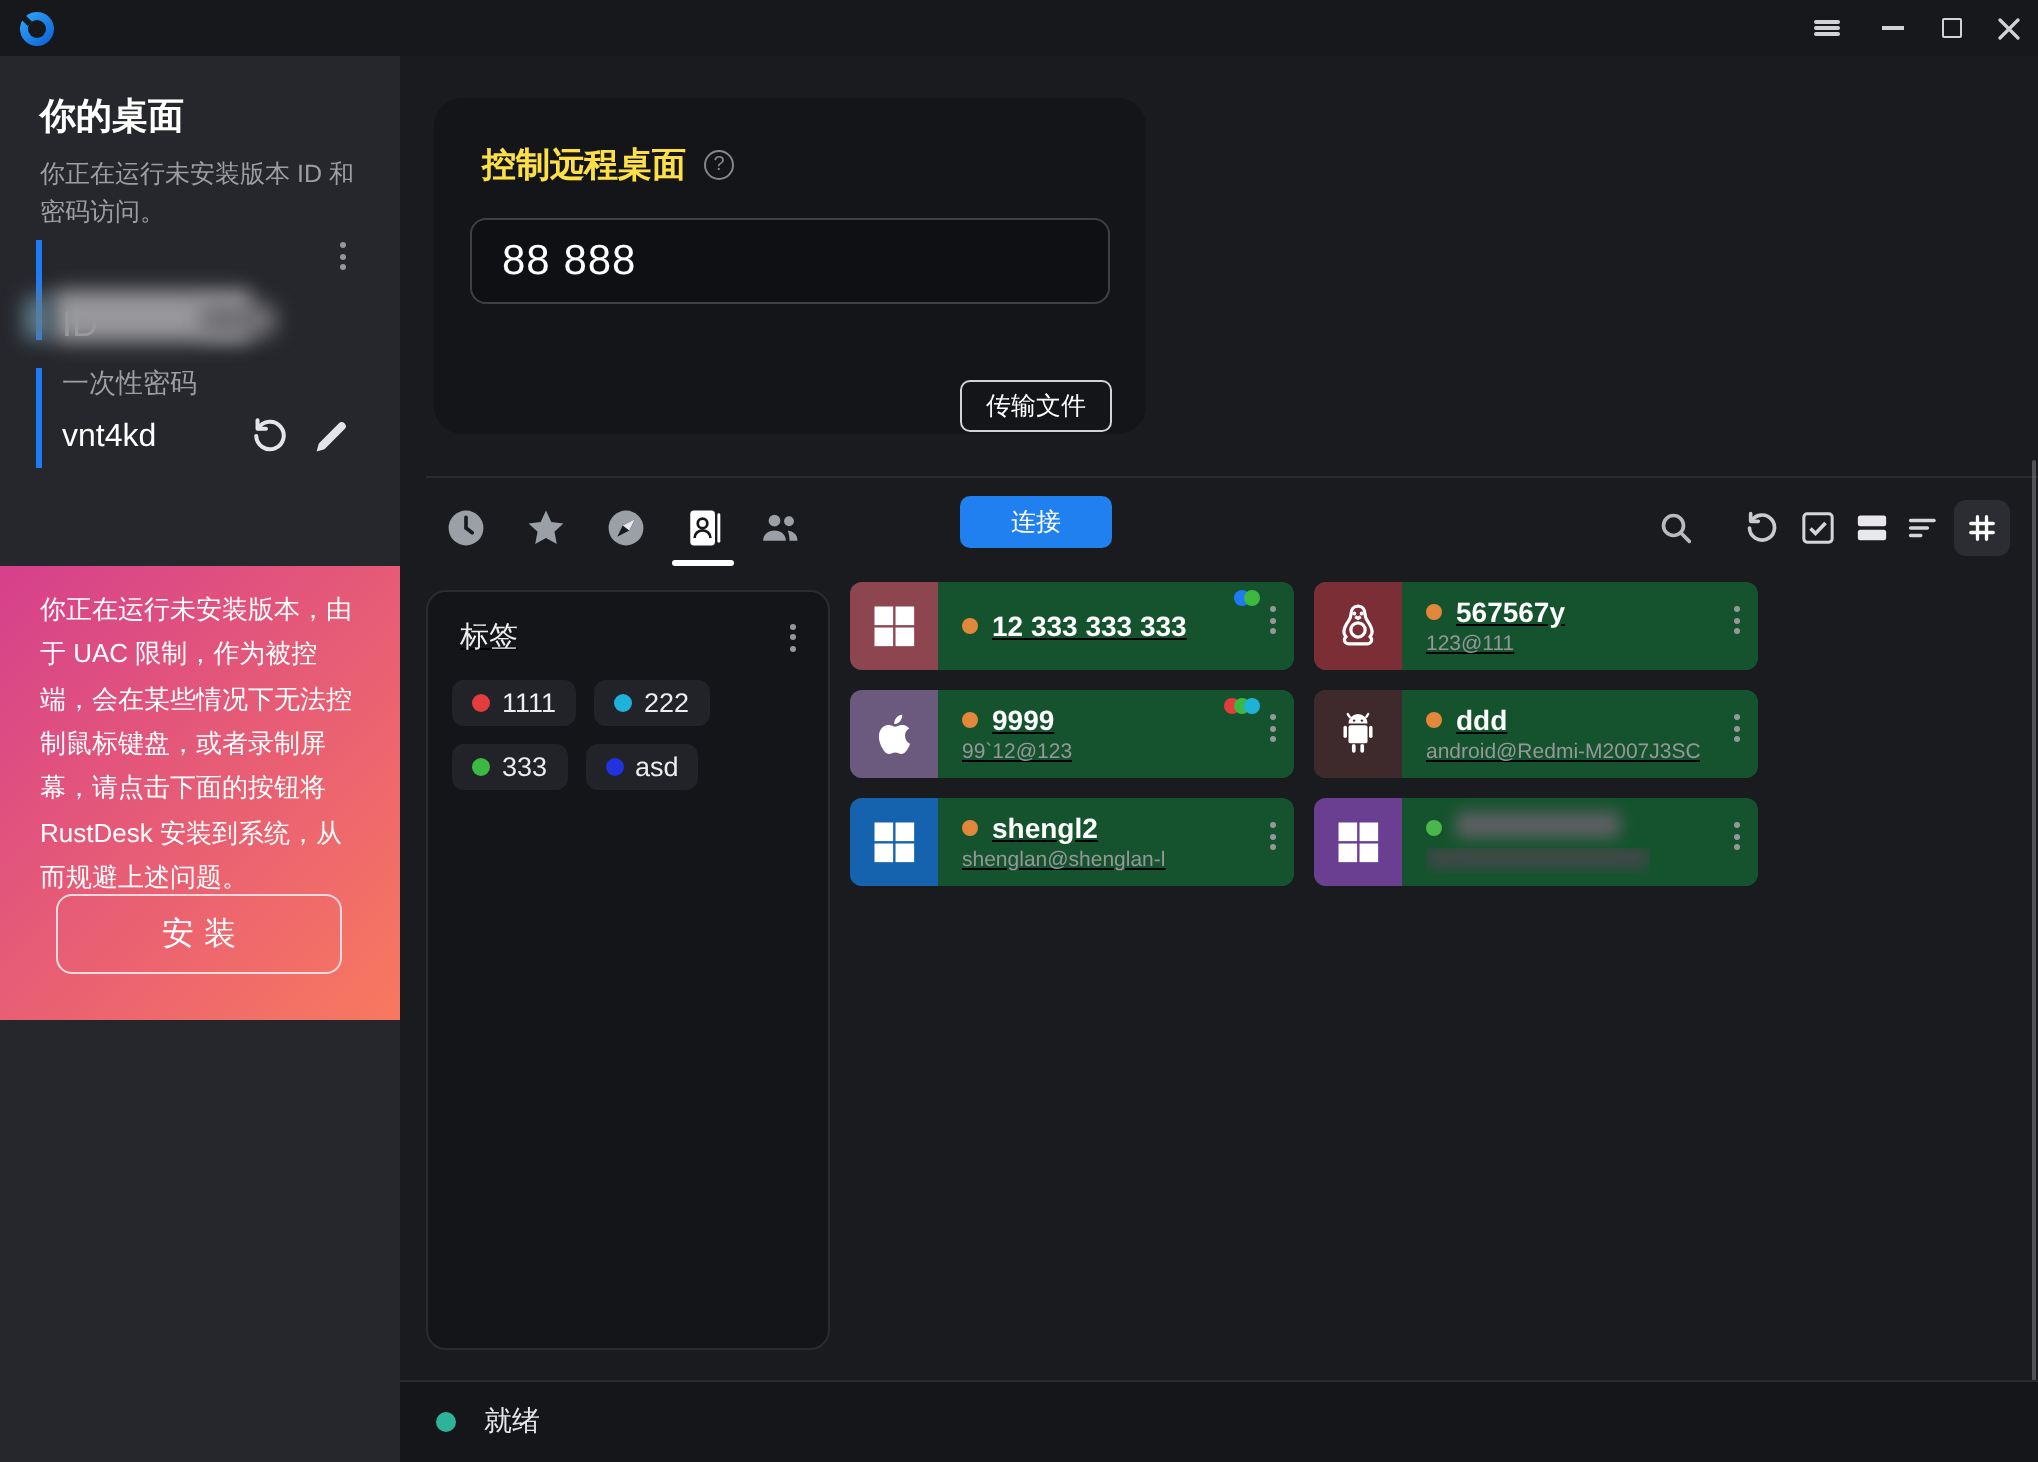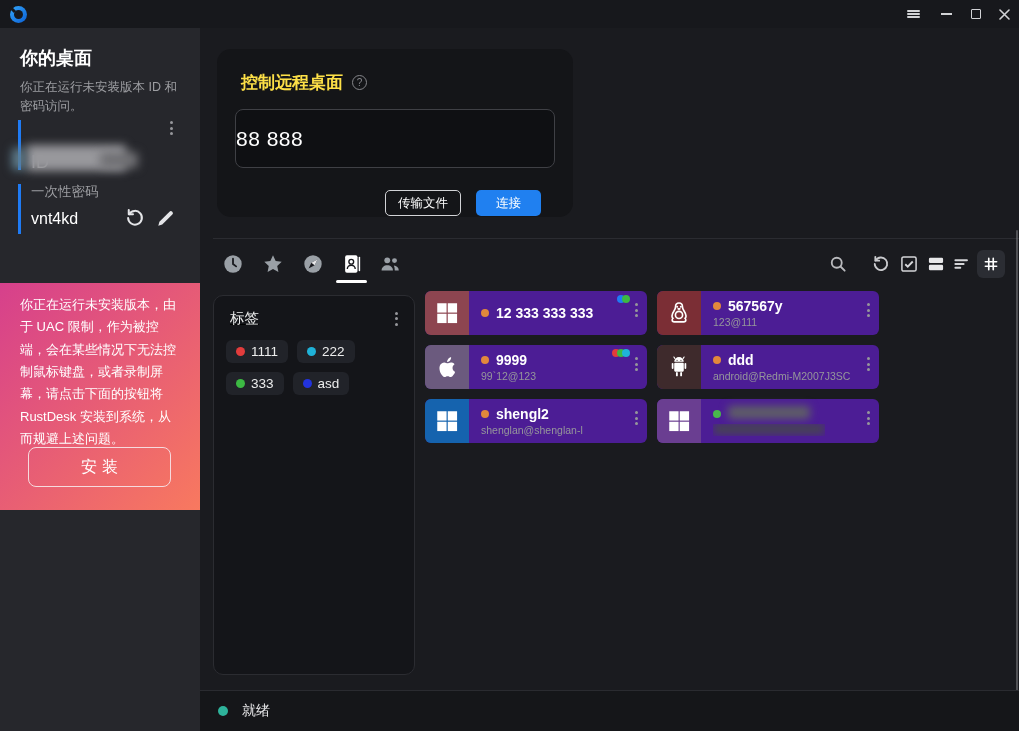--- a/index.html
+++ b/index.html
@@ -40,24 +40,24 @@
     font-size:16px; letter-spacing:5px; text-indent:5px; display:flex; align-items:center;
     justify-content:center; cursor:pointer; }
 
   .main { position:absolute; top:28px; left:200px; width:819px; height:703px; background:#1a1b1f; }
   .connect-card { position:absolute; left:17px; top:21px; width:356px; height:168px;
     background:#141518; border-radius:14px; }
   .cc-title-row { position:absolute; left:24px; top:22px; display:flex; align-items:center; gap:9px; }
   .cc-title { font-size:17px; font-weight:bold; color:#fde047; }
   .help-circle { width:15px; height:15px; border:1.4px solid #85868a; border-radius:50%;
     color:#85868a; font-size:10px; display:flex; align-items:center; justify-content:center; }
-  .cc-input { position:absolute; left:18px; top:60px; width:320px; height:59px; background:#0f1013;
-    border:1px solid #3f4045; border-radius:8px; color:#fff; font-size:21px; 
+  .cc-input { position:absolute; left:18px; top:60px; width:320px; height:43px; background:#0f1013;
+    border:1px solid #3f4045; border-radius:8px; color:#fff; font-size:21px; padding-left:15px;
     letter-spacing:0.5px; font-family:inherit; outline:none; }
-  .cc-buttons { position:absolute; right:32px; top:141px; display:flex; gap:15px; }
+  .cc-buttons { position:absolute; right:17px; top:141px; display:flex; gap:32px;flex-direction:column; }
   .btn-transfer { height:26px; padding:0 12px; background:transparent; border:1px solid #d2d3d6;
     border-radius:5px; color:#fff; font-size:12.5px; cursor:pointer; font-family:inherit; }
   .btn-connect { height:26px; padding:0 20px; background:#2080f0; border:none; border-radius:5px;
     color:#fff; font-size:12.5px; cursor:pointer; font-family:inherit; }
 
   .divider { position:absolute; left:13px; right:0; top:210px; height:1px; background:#2b2c31; }
   .tab-icon { position:absolute; top:225px; width:22px; height:22px; cursor:pointer; }
   .tab-underline { position:absolute; left:136px; top:252px; width:31px; height:2.5px;
     background:#fff; border-radius:2px; }
   .tool-icon { position:absolute; top:226px; width:20px; height:20px; cursor:pointer; }
@@ -71,21 +71,21 @@
   .tp-title { font-size:14.5px; color:#eceded; }
   .tp-menu { margin-left:auto; }
   .tag-list { display:flex; flex-wrap:wrap; gap:9px; padding:2px 12px; }
   .tag-pill { display:flex; align-items:center; gap:6px; height:23px; padding:0 10px;
     background:#212329; border-radius:6px; cursor:pointer; }
   .tag-dot { width:9px; height:9px; border-radius:50%; }
   .tag-label { font-size:13.5px; color:#eceded; }
 
   .peer-grid { position:absolute; left:225px; top:263px; width:454px; display:grid;
     grid-template-columns:222px 222px; grid-auto-rows:44px; gap:10px; }
-  .peer-card { position:relative; background:#4c1d95; border-radius:6px; display:flex; cursor:pointer; }
+  .peer-card { position:relative; background:#14532d; border-radius:6px; display:flex; cursor:pointer;text-decoration:underline; }
   .peer-os { width:44px; height:44px; border-radius:6px 0 0 6px; flex:0 0 44px;
     display:flex; align-items:center; justify-content:center; }
   .peer-os svg { width:26px; height:26px; }
   .peer-info { display:flex; flex-direction:column; justify-content:center; padding-left:12px;
     min-width:0; }
   .peer-name-row { display:flex; align-items:center; gap:7px; }
   .status-dot { width:8px; height:8px; border-radius:50%; flex:0 0 8px; }
   .peer-name { font-size:14px; font-weight:bold; color:#fff; white-space:nowrap; }
   .peer-sub { font-size:10.5px; color:#96979b; margin-top:2px; white-space:nowrap; max-width:150px;
     overflow:hidden; }

